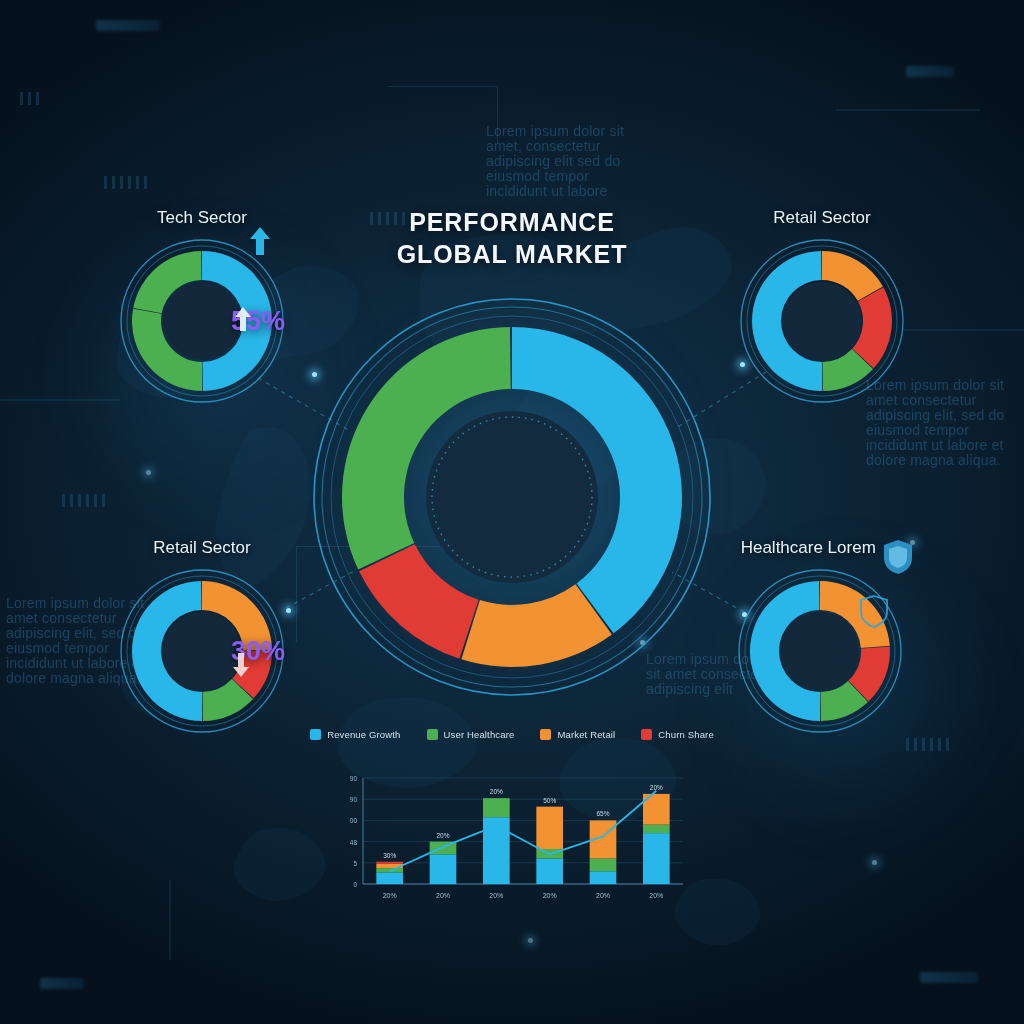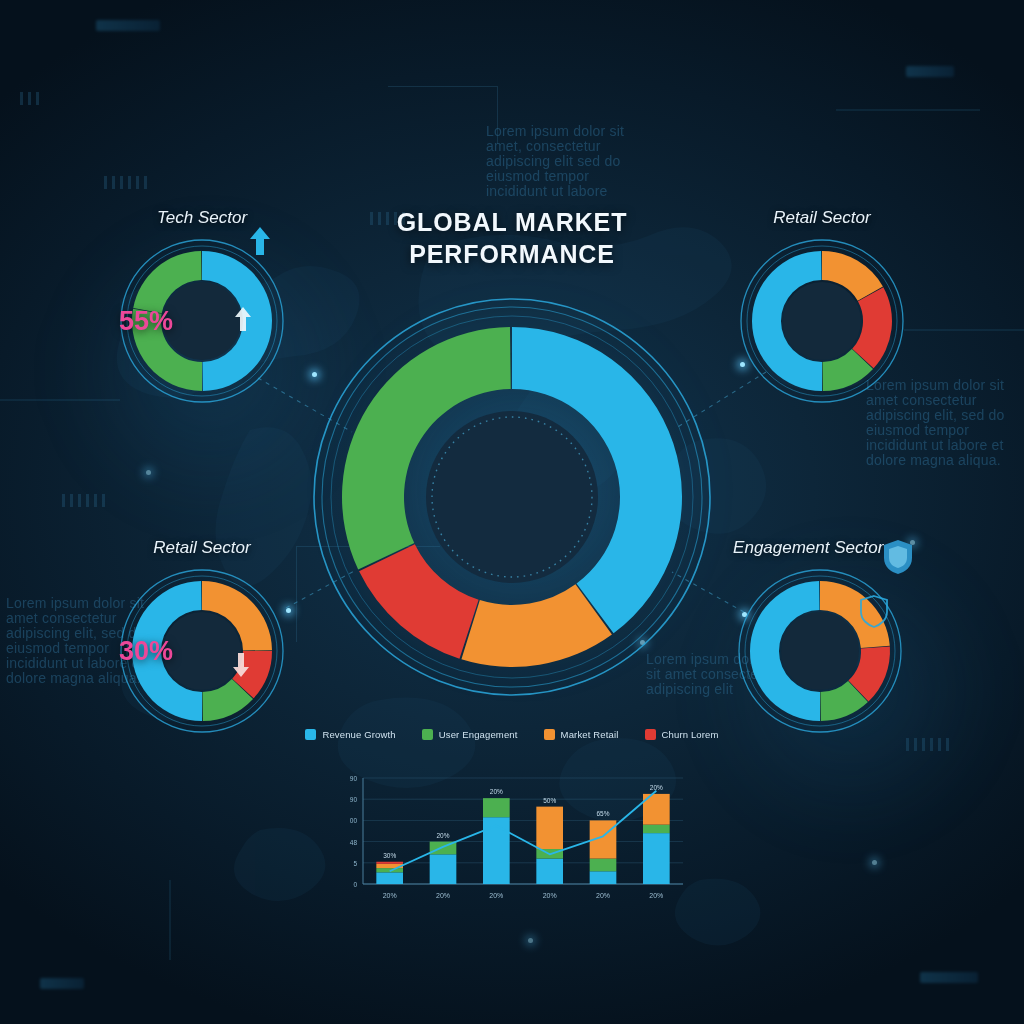--- a/index.html
+++ b/index.html
@@ -34,34 +34,34 @@
   }
   #title .ln{ display:block; }
 
   
   #connectors{ position:absolute; inset:0; z-index:3; pointer-events:none; }
 
   
   .donut-card{ position:absolute; z-index:6; }
   .donut-title{
     position:absolute; left:50%; transform:translateX(-50%); top:0;
-    white-space:nowrap; font-size:17px; color:#e9f3fa; text-shadow:0 1px 6px rgba(0,0,0,.7);font-style:italic;
+    white-space:nowrap; font-size:17px; color:#e9f3fa; text-shadow:0 1px 6px rgba(0,0,0,.7);
   }
   .donut-wrap{ position:absolute; left:50%; transform:translateX(-50%); }
   .badge-icon{ position:absolute; z-index:8; }
 
   #center-card{ position:absolute; left:310px; top:295px; width:404px; height:404px; z-index:5; }
   #center-label{
     position:absolute; left:0; right:0; top:50%; transform:translateY(-50%);
     text-align:center; font-size:54px; font-weight:700; color:#ffffff;
     text-shadow:0 3px 12px rgba(0,0,0,.6); letter-spacing:.5px; z-index:6;
   }
   .mini-label{
     position:absolute; left:0; right:0; top:50%; transform:translateY(-50%);
-    text-align:left; font-weight:700; color:#ec4899; text-shadow:0 2px 8px rgba(0,0,0,.65);
+    text-align:right; font-weight:700; color:#8b5cf6; text-shadow:0 2px 8px rgba(0,0,0,.65);
   }
 
   
   #legend{
     position:absolute; left:0; right:0; top:729px; z-index:7;
     display:flex; justify-content:center; gap:26px; align-items:center;
   }
   .lg-item{ display:flex; align-items:center; gap:6px; }
   .lg-sw{ width:11px; height:11px; border-radius:2px; display:block; }
   .lg-tx{ font-size:9.5px; color:#cfe2ef; letter-spacing:.15px; }
@@ -165,22 +165,22 @@
   </g>
   <g stroke="#2f7ea6" stroke-width="1" fill="none" opacity=".3">
     <path d="M0 400 L120 400"></path>
     <path d="M904 330 L1024 330"></path>
     <path d="M170 880 L170 960"></path>
     <path d="M836 110 L980 110"></path>
   </g>
 </svg>
 
 <div id="title">
+  <span class="ln">PERFORMANCE</span>
   <span class="ln">GLOBAL MARKET</span>
-  <span class="ln">PERFORMANCE</span>
 </div>
 
 <div id="center-card">
   <svg width="404" height="404" viewBox="0 0 404 404">
     <circle cx="202" cy="202" r="198" fill="none" stroke="#2aa8dd" stroke-width="1.6" opacity=".85"></circle>
     <circle cx="202" cy="202" r="190" fill="none" stroke="#2aa8dd" stroke-width="1.1" opacity=".55"></circle>
     <circle cx="202" cy="202" r="181" fill="none" stroke="#2aa8dd" stroke-width="1" opacity=".35"></circle>
     <g id="center-donut-segments">
         <path d="M202 32 A170 170 0 0 1 303.5666535439039 338.3239336576398 L266.52469754553897 288.6057931472065 A108 108 0 0 0 202 94 Z" fill="#29b6e8"></path>
         <path d="M301.9234928897204 339.5328890437411 A170 170 0 0 1 151.41100200873223 364.29834651726895 L169.86110715848872 305.107184846265 A108 108 0 0 0 265.4808072475871 289.37383539249436 Z" fill="#f29232"></path>
@@ -253,21 +253,21 @@
     <div class="mini-label" style="font-size:27px;">30%</div>
     <div style="position:absolute;left:113px;top:84px;">
       <svg width="18" height="26" viewBox="0 0 18 26">
           <path d="M9 25 L1 15 L6 15 L6 1 L12 1 L12 15 L17 15 Z" fill="#f6d9d7" opacity=".95"></path>
         </svg>
     </div>
   </div>
 </div>
 
 <div class="donut-card" style="left:722px;top:538px;width:196px;height:196px;">
-  <div class="donut-title" style="left:44%;">Engagement Sector</div>
+  <div class="donut-title" style="left:44%;">Healthcare Lorem</div>
   <div class="badge-icon" style="left:160px;top:0px;">
     <svg width="32" height="38" viewBox="0 0 32 38">
       <path d="M16 2 L30 7 V20 C30 29 23 34 16 36 C9 34 2 29 2 20 V7 Z" fill="#2b8fc4"></path>
       <path d="M16 8 L25 11 V20 C25 26 20 29 16 30 C12 29 7 26 7 20 V11 Z" fill="#7fd2f2" opacity=".65"></path>
     </svg>
   </div>
   <div class="donut-wrap" style="top:30px;width:166px;height:166px;">
     <svg width="166" height="166" viewBox="0 0 166 166">
       <circle cx="83" cy="83" r="81" fill="none" stroke="#2aa8dd" stroke-width="1.3" opacity=".8"></circle>
       <circle cx="83" cy="83" r="75" fill="none" stroke="#2aa8dd" stroke-width="1" opacity=".45"></circle>
@@ -287,29 +287,29 @@
   </div>
 </div>
 
 <div id="legend">
     <div class="lg-item">
       <span class="lg-sw" style="background: rgb(41, 182, 232);"></span>
       <span class="lg-tx">Revenue Growth</span>
     </div>
     <div class="lg-item">
       <span class="lg-sw" style="background: rgb(76, 176, 80);"></span>
-      <span class="lg-tx">User Engagement</span>
+      <span class="lg-tx">User Healthcare</span>
     </div>
     <div class="lg-item">
       <span class="lg-sw" style="background: rgb(242, 146, 50);"></span>
       <span class="lg-tx">Market Retail</span>
     </div>
     <div class="lg-item">
       <span class="lg-sw" style="background: rgb(224, 59, 52);"></span>
-      <span class="lg-tx">Churn Lorem</span>
+      <span class="lg-tx">Churn Share</span>
     </div>
   </div>
 
 <svg id="barchart" viewBox="0 0 356 148">
     <line x1="30" y1="114" x2="350" y2="114" stroke="#2b5773" stroke-width="0.7" opacity="0.65"></line>
     <text x="24" y="117" text-anchor="end" fill="#8fb6cd" font-size="6.5">0</text>
     <line x1="30" y1="92.8" x2="350" y2="92.8" stroke="#2b5773" stroke-width="0.7" opacity="0.65"></line>
     <text x="24" y="95.8" text-anchor="end" fill="#8fb6cd" font-size="6.5">5</text>
     <line x1="30" y1="71.6" x2="350" y2="71.6" stroke="#2b5773" stroke-width="0.7" opacity="0.65"></line>
     <text x="24" y="74.6" text-anchor="end" fill="#8fb6cd" font-size="6.5">48</text>

